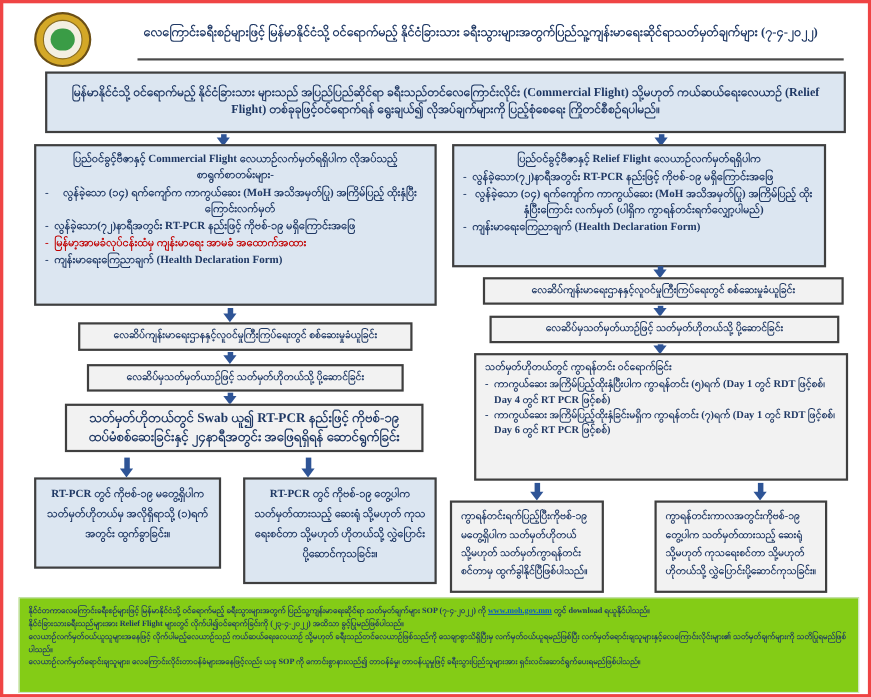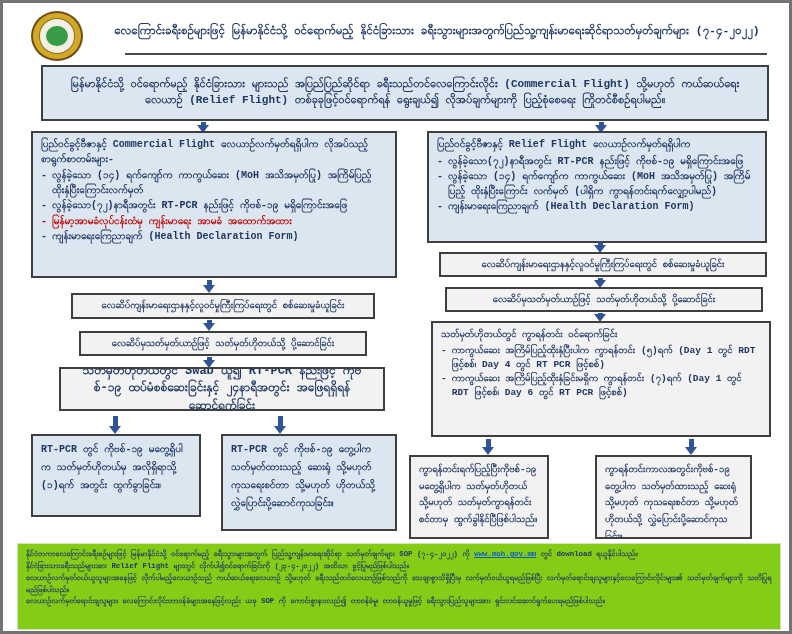--- a/index.html
+++ b/index.html
@@ -1,26 +1,26 @@
 <!DOCTYPE html>
 <html><head>
 <meta charset="utf-8">
 <style>
   html,body{margin:0;padding:0;background:#e8e8e8;}
   .page{
     position:relative;width:792px;height:634px;box-sizing:border-box;
-    background:#ffffff;border:3px solid #737373;overflow:hidden;
-    font-family:Liberation Mono, monospace;
+    background:#ffffff;border:3px solid #ef4444;overflow:hidden;
+    font-family:Liberation Serif, serif;
   }
   .abs{position:absolute;box-sizing:border-box;}
   .box{
     position:absolute;box-sizing:border-box;border:2px solid #3f3f3f;
     color:#1f3864;font-weight:bold;line-height:1.45;overflow:hidden;
   }
-  .fill-blue{background:#dce6f1;}
+  .fill-blue{background:#dce6f1;text-align:center;}
   .fill-gray{background:#f2f2f2;}
   .center{display:flex;align-items:center;justify-content:center;text-align:center;}
   .pad{padding:5px 8px;}
   .bullets{margin-top:2px;}
   .b{display:flex;margin-top:1px;}
   .b::before{content:"-";margin-right:5px;flex:0 0 auto;}
   .red{color:#c00000;}
   
   .arrow{position:absolute;width:5px;background:#2e5496;}
   .arrow::after{
@@ -98,21 +98,21 @@
   <div class="arrow" style="left:275px;top:413px;height:11px;"></div>
 
   <div class="box fill-blue pad" style="left:28px;top:431px;width:170px;height:83px;font-size:10px;line-height:1.8;">
     <span>RT-PCR တွင် ကိုဗစ်-၁၉ မတွေ့ရှိပါက သတ်မှတ်ဟိုတယ်မှ အလိုရှိရာသို့ (၁)ရက် အတွင်း ထွက်ခွာခြင်း။</span>
   </div>
 
   <div class="box fill-blue pad" style="left:218px;top:431px;width:176px;height:97px;font-size:10px;line-height:1.8;">
     <span>RT-PCR တွင် ကိုဗစ်-၁၉ တွေ့ပါက သတ်မှတ်ထားသည့် ဆေးရုံ သို့မဟုတ် ကုသရေးစင်တာ သို့မဟုတ် ဟိုတယ်သို့ လွှဲပြောင်းပို့ဆောင်ကုသခြင်း။</span>
   </div>
 
-  <div class="box fill-blue pad" style="left:424px;top:128px;width:340px;height:112px;font-size:10px;">
+  <div class="box fill-blue pad" style="left:408px;top:128px;width:340px;height:112px;font-size:10px;">
     <div>ပြည်ဝင်ခွင့်ဗီဇာနှင့် Relief Flight လေယာဉ်လက်မှတ်ရရှိပါက</div>
     <div class="bullets">
       <div class="b">လွန်ခဲ့သော(၇၂)နာရီအတွင်း RT-PCR နည်းဖြင့် ကိုဗစ်-၁၉ မရှိကြောင်းအဖြေ</div>
       <div class="b">လွန်ခဲ့သော (၁၄) ရက်ကျော်က ကာကွယ်ဆေး (MoH အသိအမှတ်ပြု) အကြိမ်ပြည့် ထိုးနှံပြီးကြောင်း လက်မှတ် (ပါရှိက ကွာရန်တင်းရက်လျှော့ပါမည်)</div>
       <div class="b">ကျန်းမာရေးကြေညာချက် (Health Declaration Form)</div>
     </div>
   </div>
 
   <div class="arrow" style="left:595px;top:239px;height:4px;"></div>
 

